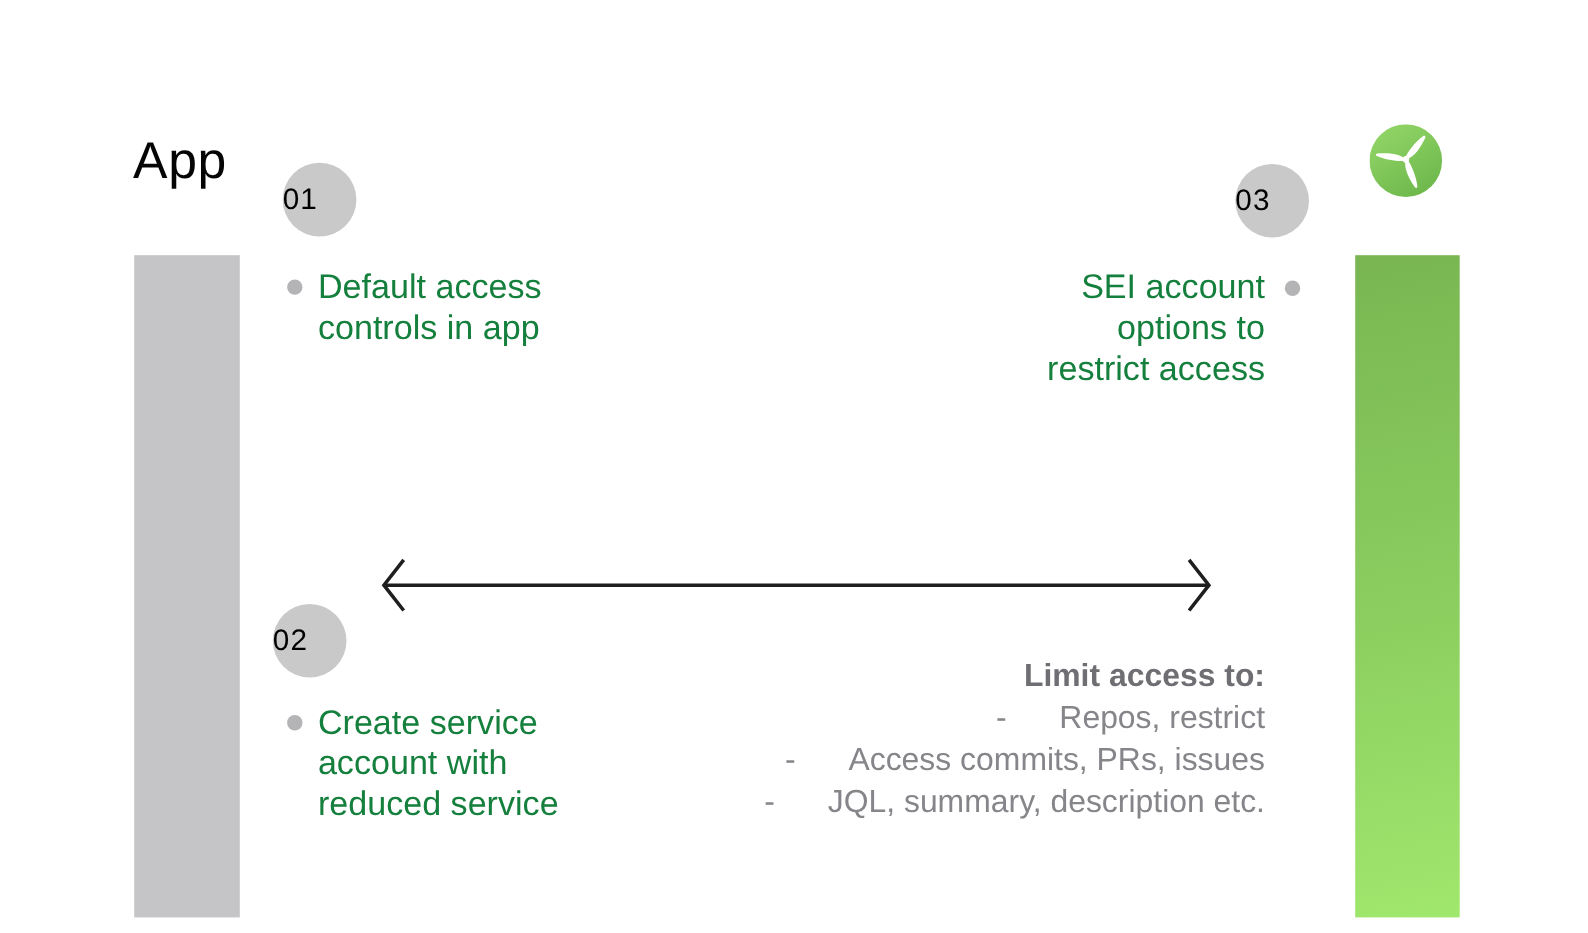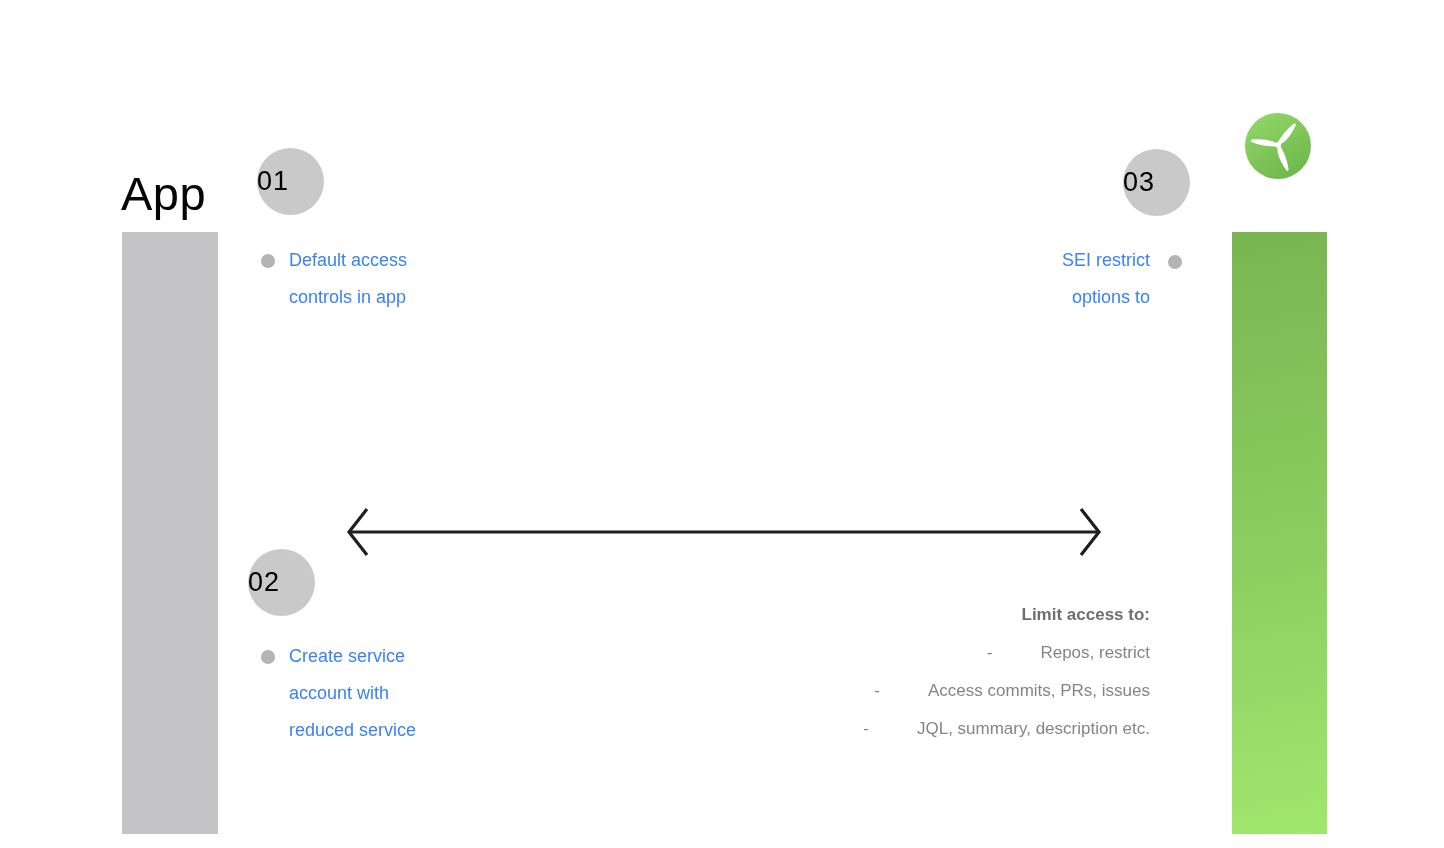--- a/index.html
+++ b/index.html
@@ -14,21 +14,20 @@
 
   .app-title {
     position: absolute;
     left: 121px;
     top: 120px;
     font-size: 47px;
     line-height: 1.1;
     font-weight: 500;
     color: #050505;
     letter-spacing: 0.5px;
-    margin-top: 48px;
   }
 
   .bar {
     position: absolute;
     top: 232px;
     height: 602px;
     width: 96px;
   }
   .bar-left  { left: 122px; background: #c5c5c7; }
   .bar-right { left: 1232px; width: 95px;
@@ -66,43 +65,43 @@
     height: 14px;
     border-radius: 50%;
     background: #b4b4b7;
   }
   .bullet-1 { left: 261px; top: 254px; }
   .bullet-2 { left: 261px; top: 650px; }
   .bullet-3 { left: 1168px; top: 255px; }
 
   .step-text {
     position: absolute;
-    font-size: 18px;
+    font-size: 31px;
     line-height: 37px;
-    color: #3b82f6;
+    color: #15803d;
     white-space: nowrap;
   }
   .text-1 { left: 289px; top: 242px; text-align: left; }
   .text-2 { left: 289px; top: 638px; text-align: left; }
   .text-3 { right: 294px; top: 242px; text-align: right; }
 
   .arrow-svg {
     position: absolute;
     left: 344px;
     top: 503px;
     width: 760px;
     height: 58px;
   }
 
   .limit-block {
     position: absolute;
     right: 294px;
     top: 596px;
     text-align: right;
-    font-size: 17px;
+    font-size: 29px;
     line-height: 38px;
     color: #85858a;
     white-space: nowrap;
   }
   .limit-heading {
     font-weight: 700;
     color: #6e6e73;
   }
   .limit-row {
     display: flex;
@@ -157,22 +156,23 @@
     <div>controls in app</div>
   </div>
 
   <div class="step-text text-2">
     <div>Create service</div>
     <div>account with</div>
     <div>reduced service</div>
   </div>
 
   <div class="step-text text-3">
-    <div>SEI restrict</div>
+    <div>SEI account</div>
     <div>options to</div>
+    <div>restrict access</div>
   </div>
 
   <svg class="arrow-svg" viewBox="0 0 760 58" xmlns="http://www.w3.org/2000/svg" aria-hidden="true">
     <g fill="none" stroke="#1f1f1f" stroke-width="3.2" stroke-linecap="butt" stroke-linejoin="miter">
       <line x1="5" y1="29" x2="755" y2="29"></line>
       <path d="M23 6 L5 29 L23 52"></path>
       <path d="M737 6 L755 29 L737 52"></path>
     </g>
   </svg>
 

